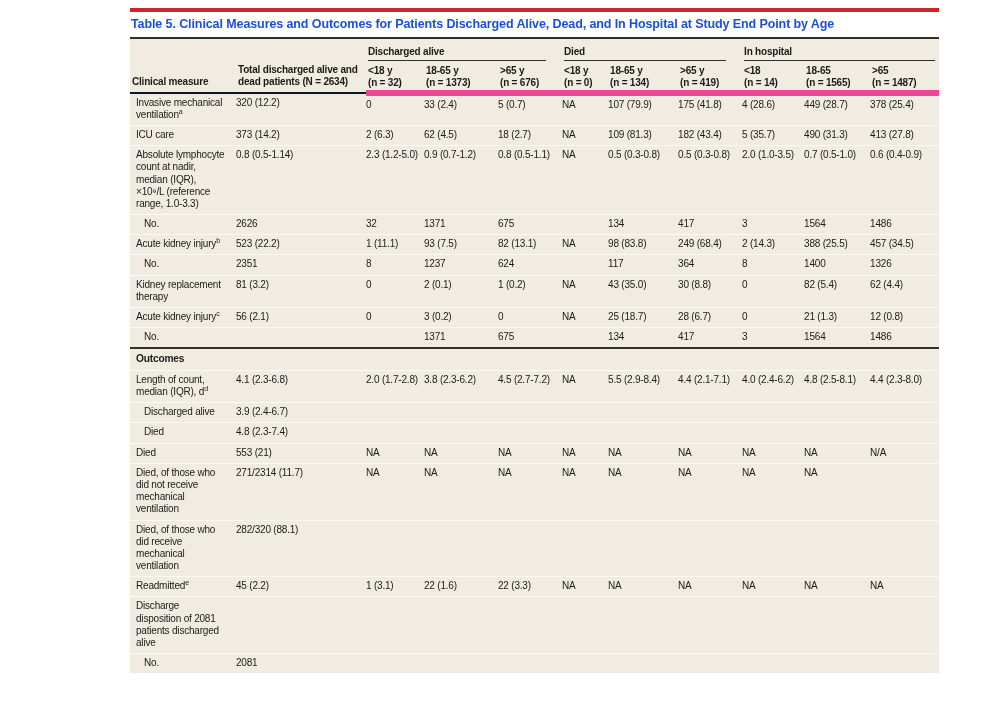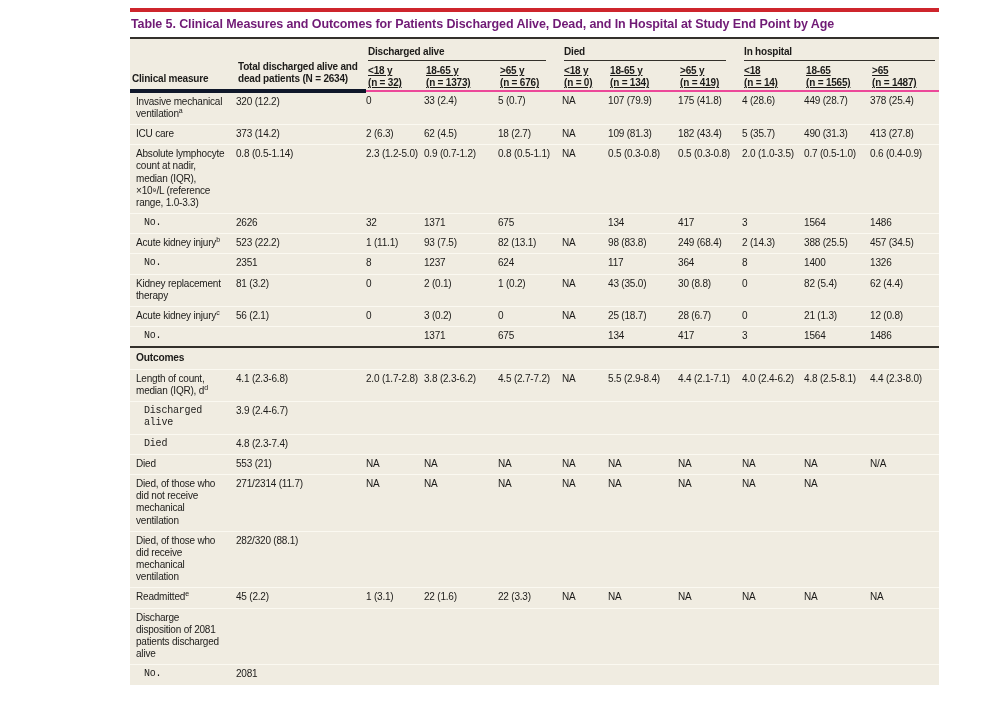--- a/index.html
+++ b/index.html
@@ -1,38 +1,38 @@
 <!DOCTYPE html>
 <html><head>
 <meta charset="utf-8">
 <style>
   * { margin:0; padding:0; box-sizing:border-box; }
   html,body { width:1003px; height:713px; overflow:hidden; background:#ffffff;
               font-family:"Liberation Sans","DejaVu Sans",sans-serif; }
   .page { position:relative; width:1003px; height:713px; background:#ffffff; }
   .table-block { position:absolute; left:130px; top:8px; width:809px; }
   .accent-bar { height:4px; width:100%; background:#ce252c; }
-  .table-title { font-size:12.5px; font-weight:bold; color:#701a75;
+  .table-title { font-size:12.5px; font-weight:bold; color:#1d4ed8;
                  padding:5px 0 6px 1px; letter-spacing:-0.1px; }
   .title-rule { height:2px; background:#33302b; }
   .tbl-wrap { background:#f0ece1; }
   table.clinical { width:809px; table-layout:fixed; border-collapse:collapse;
                    background:#f0ece1; color:#1c1b19; }
   th, td { text-align:left; vertical-align:top; font-size:10px;
            line-height:1.22; letter-spacing:-0.2px; word-wrap:break-word; }
   thead th { font-weight:bold; vertical-align:bottom; padding:4px 2px 3px 2px; }
   th.h-label { }
   th.h-group { padding-bottom:0; }
   .g-inner { border-bottom:1.5px solid #33302b; padding:3px 0 2px 0; margin-right:14px; }
   th.h-group:last-child .g-inner { margin-right:2px; }
-  .sub-row th { border-bottom:2px solid #ec4899; padding-bottom:0;text-decoration:underline; }
-  th.h-label, th.h-total { border-bottom:4px solid #0f172a; }
+  .sub-row th { border-bottom:6px solid #ec4899; padding-bottom:0; }
+  th.h-label, th.h-total { border-bottom:2px solid #0f172a; }
   tbody td { padding:3px 3px 4px 0; border-bottom:1px solid #fbf9f1; }
   td.label-cell { padding-left:6px; padding-right:10px; }
-  tr.indent td.label-cell { padding-left:14px;font-family:Liberation Mono, monospace; }
+  tr.indent td.label-cell { padding-left:14px; }
   td.section-cell { font-weight:bold; border-top:2.5px solid #33302b;
                     padding:4px 0 4px 6px; font-size:10.2px; }
   sup { font-size:7px; line-height:0; }
   tr.partial td { border-bottom:none; }
 </style>
 </head>
 <body>
 
 <div class="page">
   <div class="table-block">

